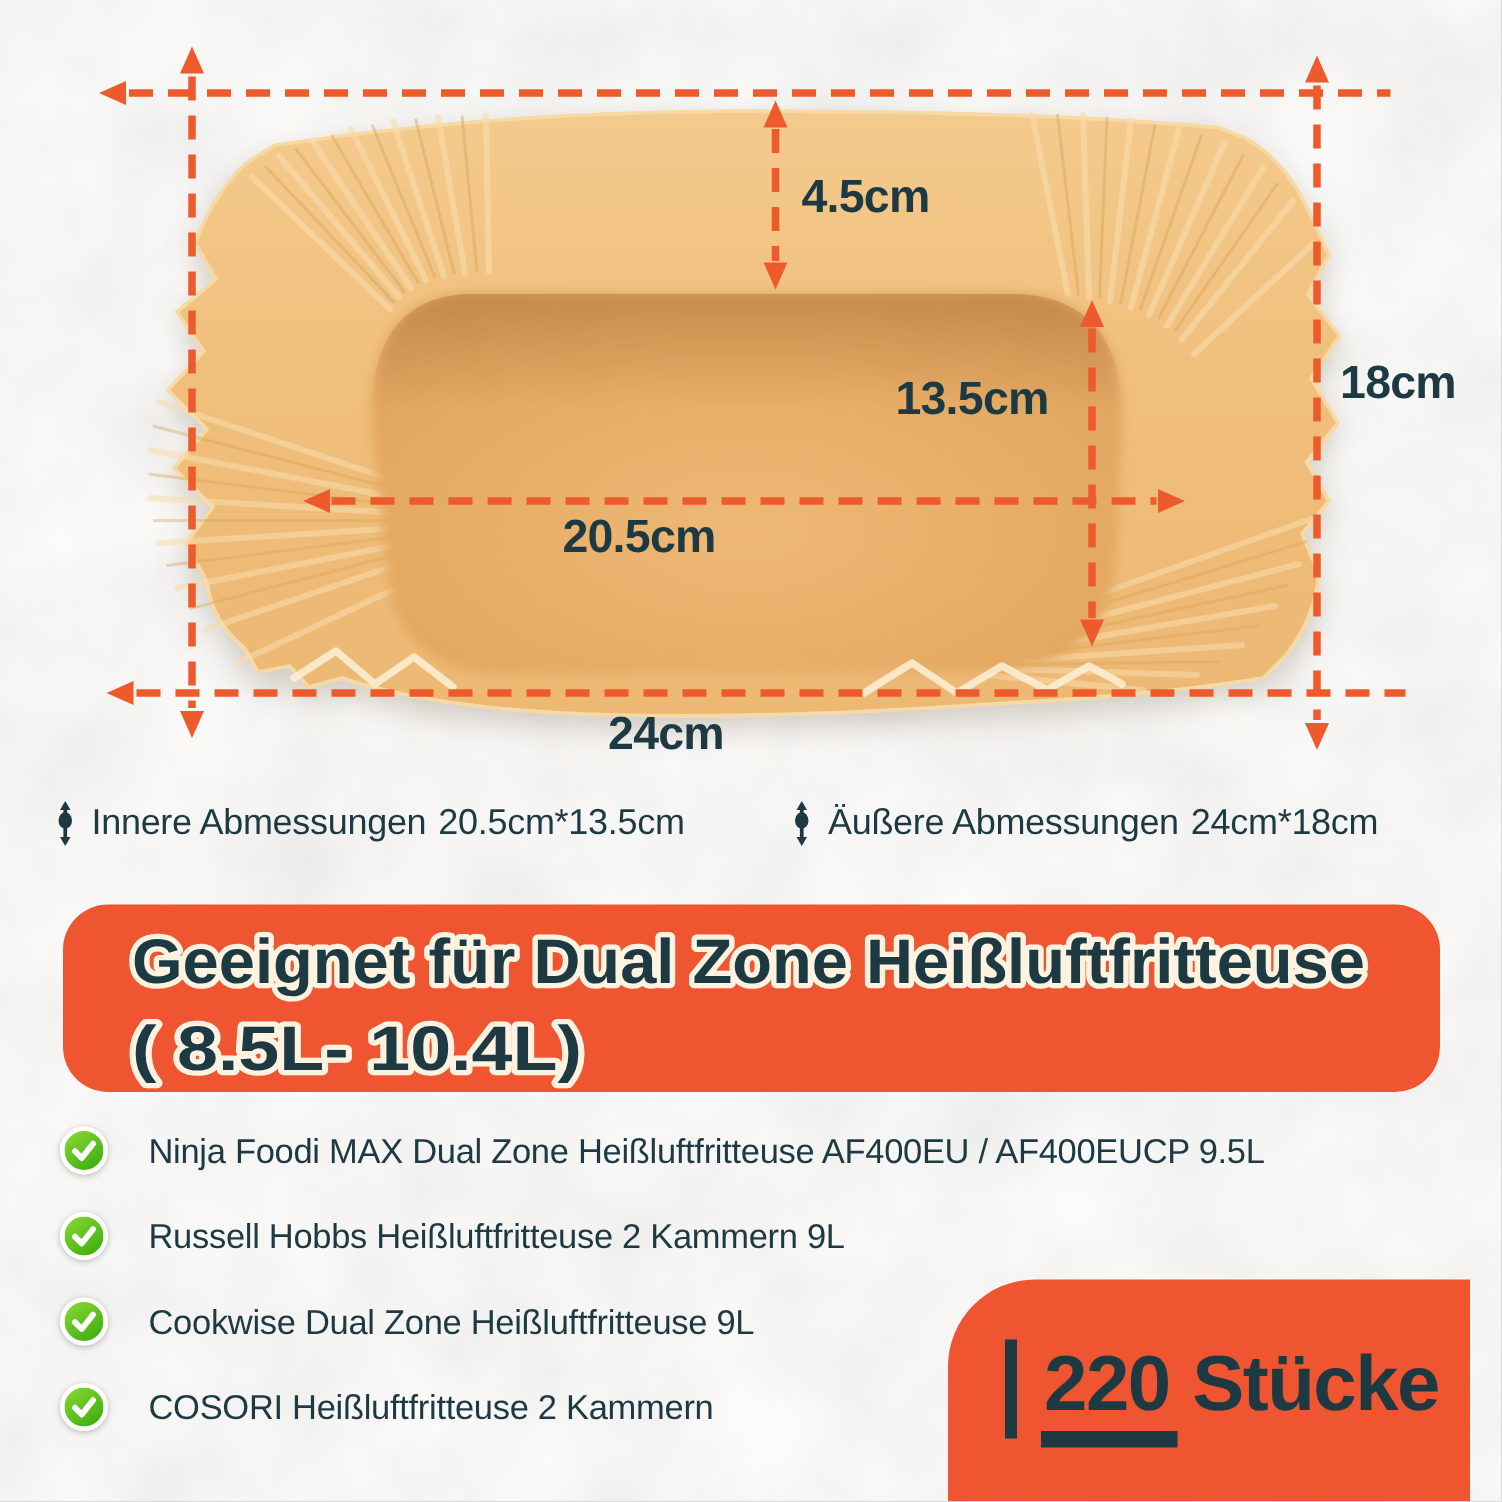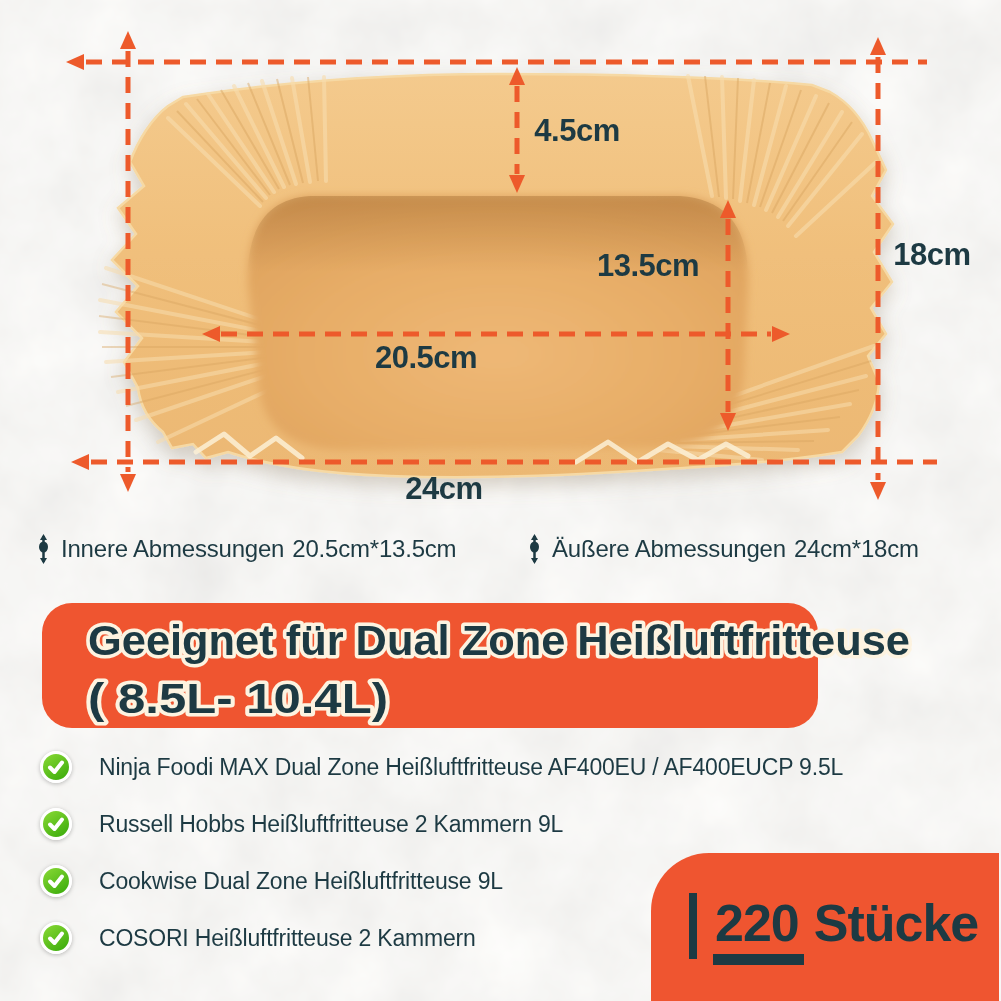--- a/index.html
+++ b/index.html
@@ -14,38 +14,38 @@
     white-space:nowrap;
   }
   .summary-group{
     position:absolute;top:549px;transform:translateY(-50%);
     display:flex;align-items:center;color:var(--dark-teal,#1d3a43);
     font-weight:normal;font-size:24px;white-space:nowrap;letter-spacing:-0.2px;
   }
   .summary-group .pin{margin-right:10px;flex:0 0 auto;display:block;}
   .summary-group .val{margin-left:8px;}
   .banner{
-    position:absolute;left:42px;top:603px;width:776px;height:125px;
+    position:absolute;left:42px;top:603px;width:918px;height:125px;
     background:var(--accent-orange,#ef5530);border-radius:30px;
   }
   .compat{position:absolute;left:40px;top:750px;width:945px;}
   .compat-row{display:flex;align-items:center;height:34px;margin-bottom:23px;}
   .check-icon{
     width:32px;height:32px;border-radius:50%;box-sizing:border-box;
     background:linear-gradient(145deg,#82d531 10%,#3fae0e 90%);
     border:3px solid #fff;box-shadow:0 1px 4px rgba(0,0,0,0.25);
     display:flex;align-items:center;justify-content:center;
     margin-right:27px;flex:0 0 auto;
   }
   .compat-row .item-label{
     font-size:23px;font-weight:normal;color:var(--dark-teal,#1d3a43);
     letter-spacing:-0.2px;white-space:nowrap;
   }
   .badge{
-    position:absolute;left:651px;top:853px;width:348px;height:148px;
+    position:absolute;left:632px;top:853px;width:348px;height:148px;
     background:var(--accent-orange,#ef5530);border-top-left-radius:58px;
   }
   .badge-bar{position:absolute;left:38px;top:40px;width:8px;height:66px;background:var(--dark-teal,#1d3a43);}
   .badge-text{
     position:absolute;left:62px;top:44px;font-size:52px;font-weight:bold;
     color:var(--dark-teal,#1d3a43);letter-spacing:-1px;white-space:nowrap;line-height:1;
   }
   .badge-count{display:inline-block;border-bottom:11px solid var(--dark-teal,#1d3a43);padding:0 5px 5px 2px;margin-right:10px;}
 </style>
 </head>

